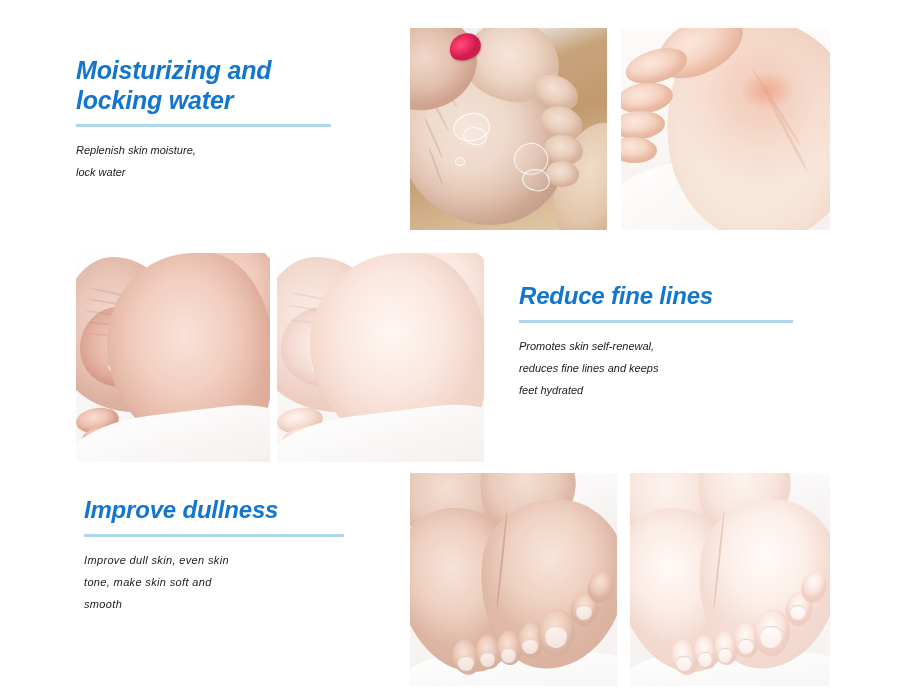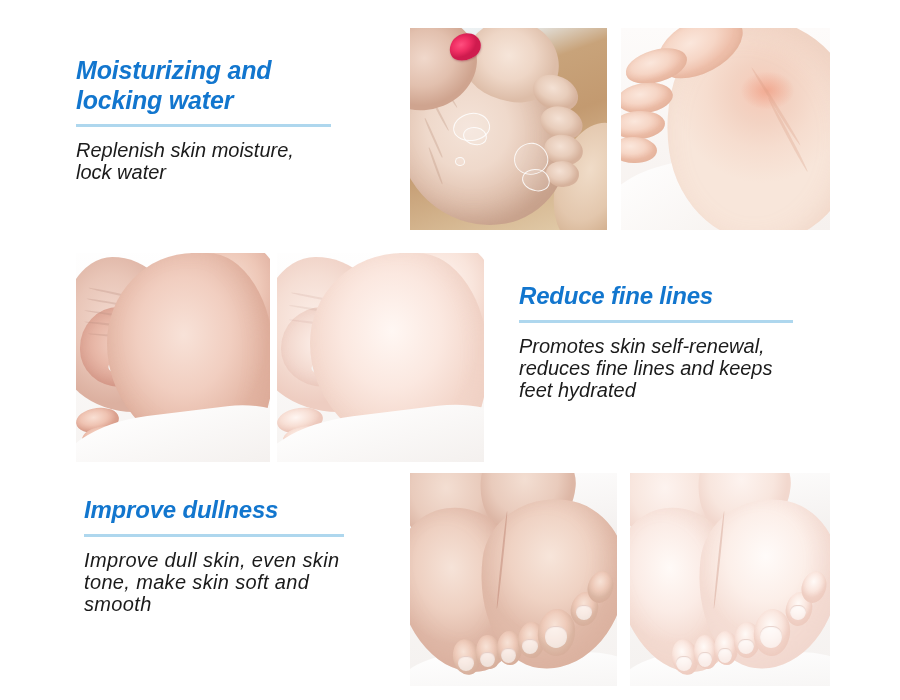--- a/index.html
+++ b/index.html
@@ -37,21 +37,21 @@
 
   .divider {
     height: 3px;
     background: #aed7ee;
     margin: 0;
     border: 0;
   }
 
   .body-text {
     color: #1b1b1b;
-    font-size: 20px;
+    font-size: 11px;
     line-height: 22px;
     margin: 0;
     white-space: pre-line;
   }
   .body-text.tracked { letter-spacing: 0.35px; }
 
   
   .photo {
     position: absolute;
     overflow: hidden;

